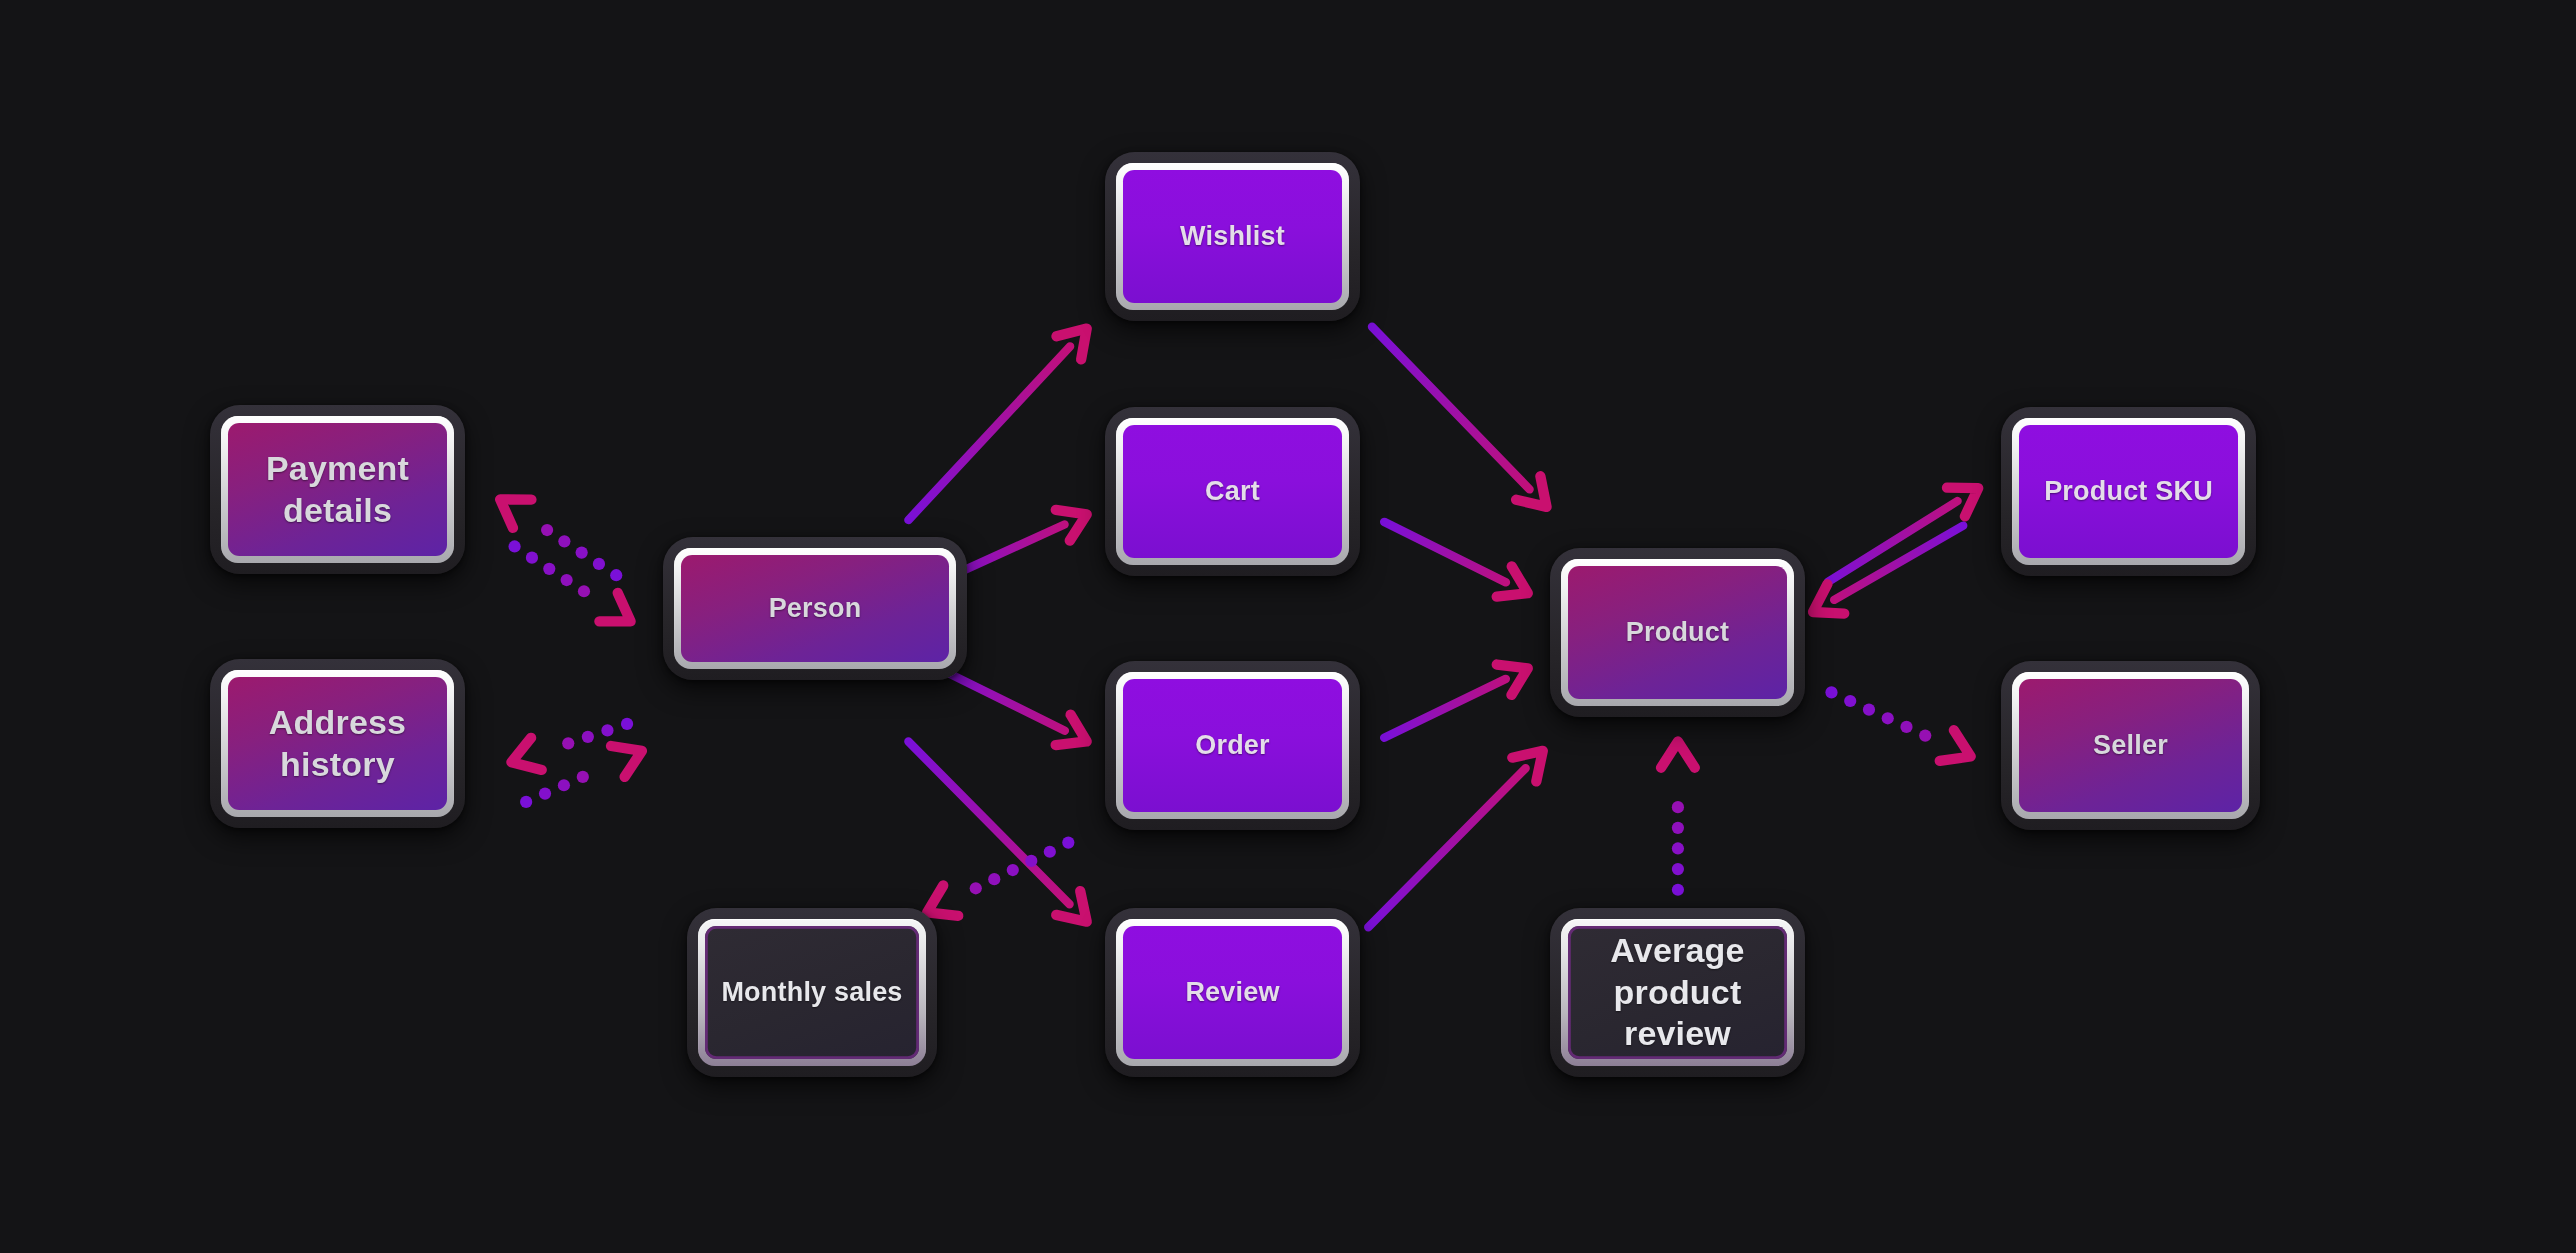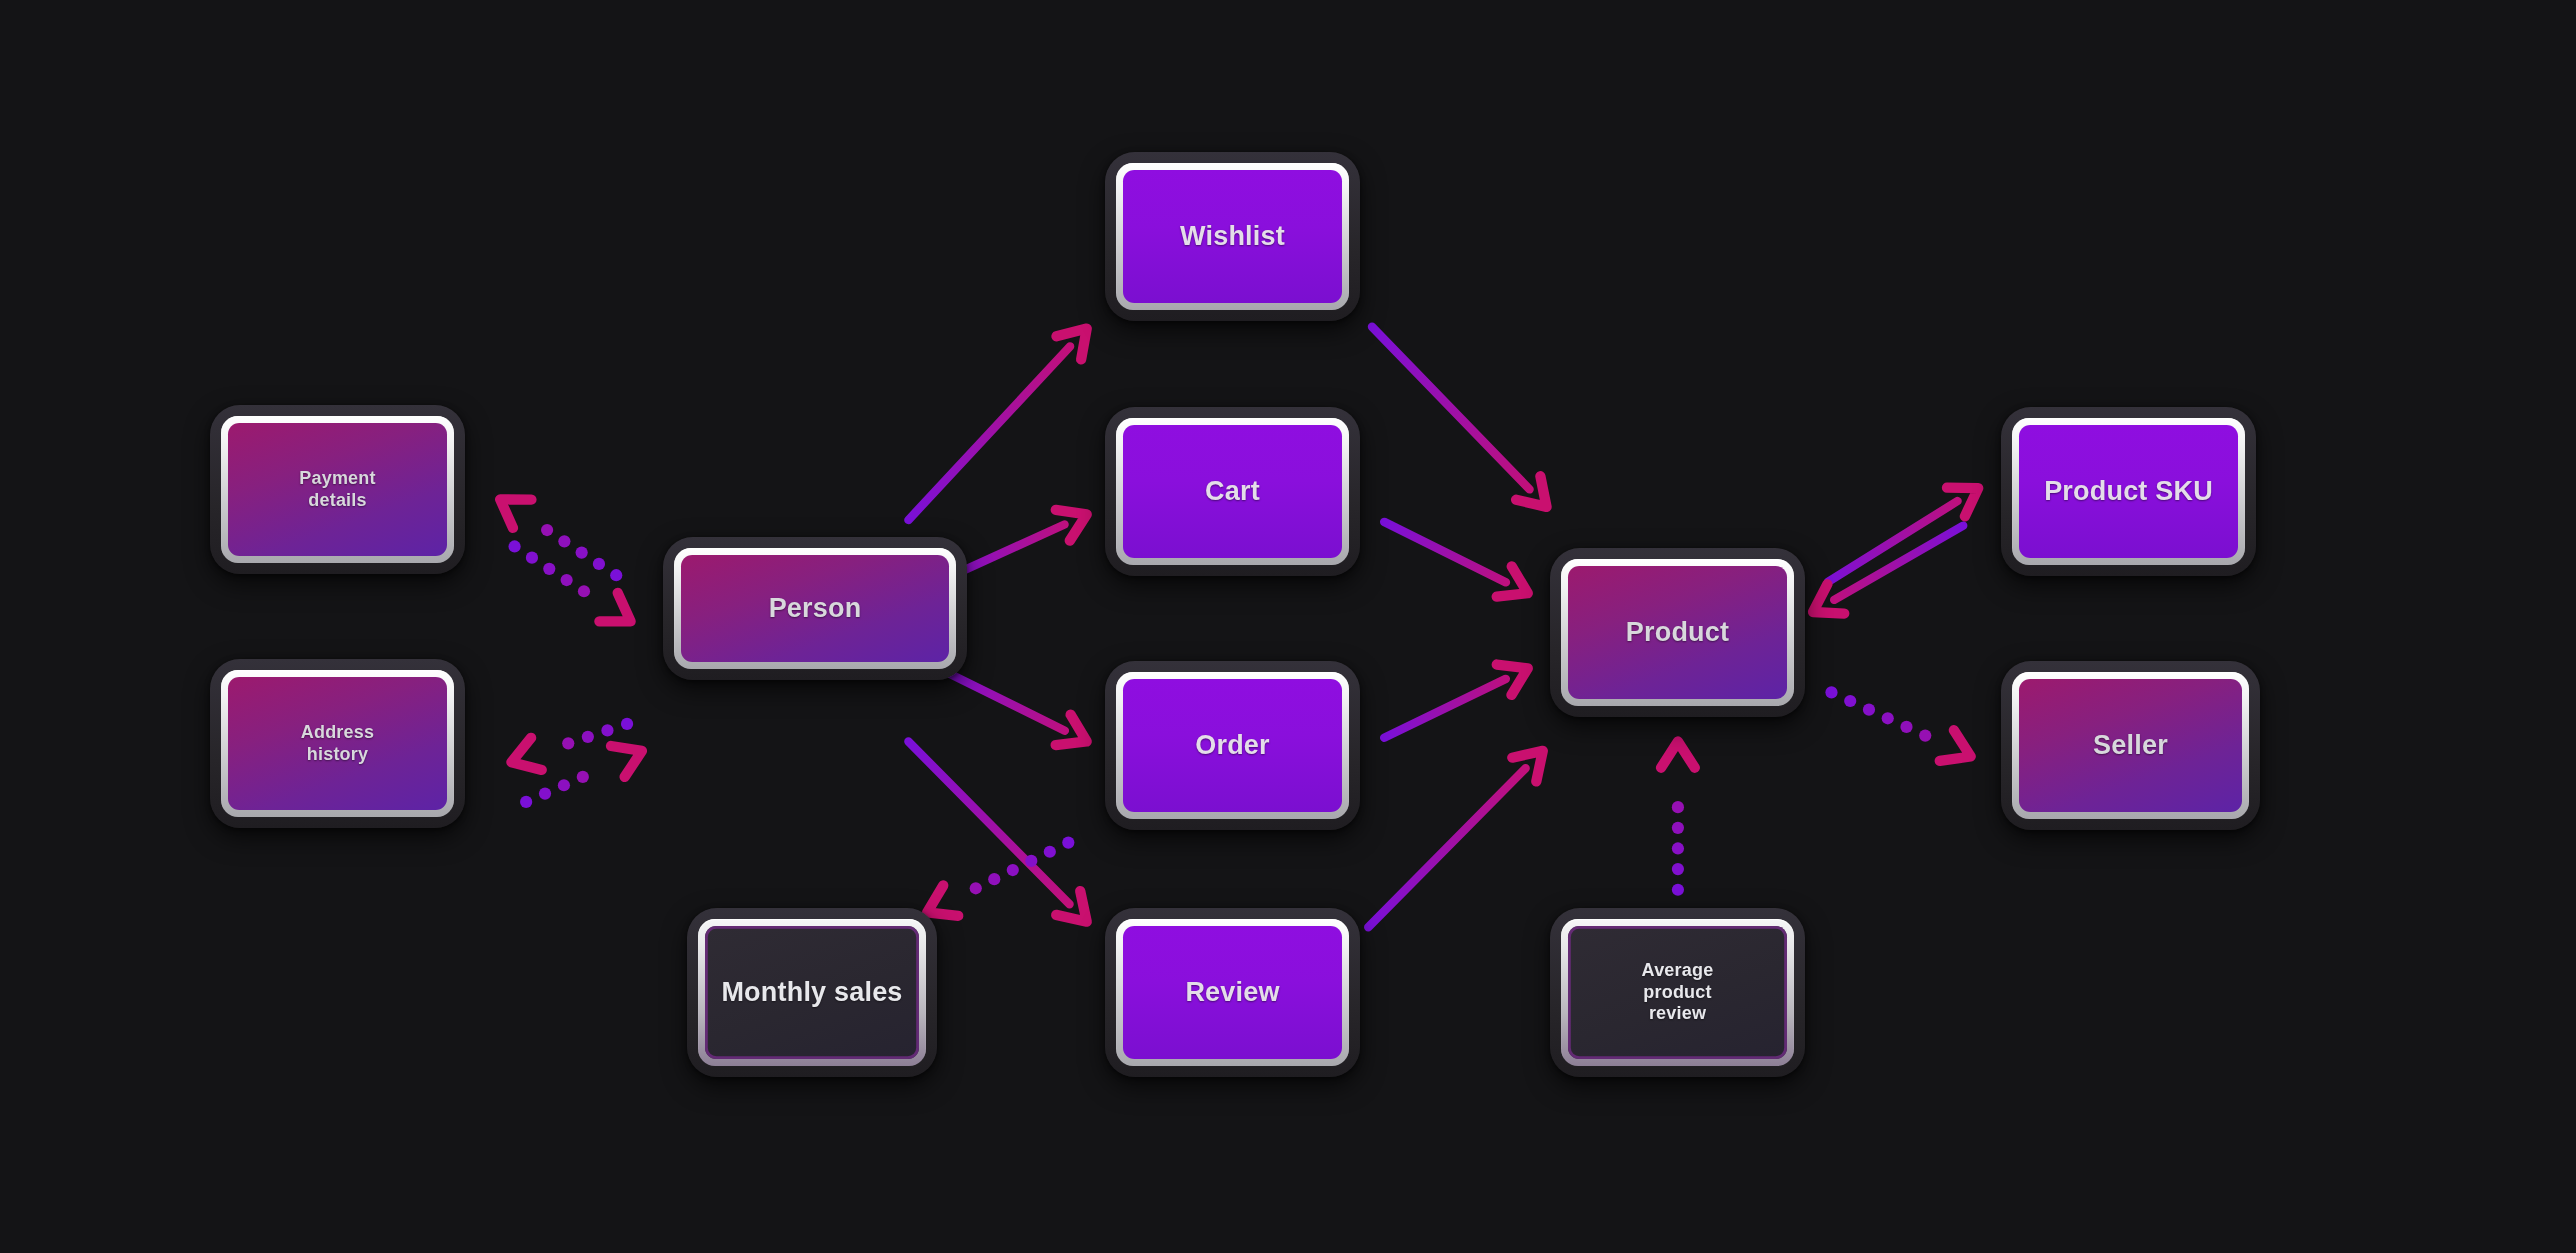--- a/index.html
+++ b/index.html
@@ -83,21 +83,21 @@
     color: #e8e8ec;
     text-align: center;
   }
   .node.ghost .node-ring {
     background: linear-gradient(180deg, #f6f6f7 0%, #e6e6e8 20%, #b9b6bd 64%, #8d7f96 100%);
   }
   .node.ghost .node-face {
     box-shadow: inset 0 0 0 2.8px rgba(109,43,128,0.85);
   }
 
-  .label-sm { font-size: 18px; }
+  .label-sm { font-size: 34px; }
   .label-md { font-size: 27px; }
 </style>
 </head>
 <body>
 
 <div id="canvas">
 
   <svg id="edge-layer" viewBox="0 0 2745 1336">
     <defs>
       <linearGradient id="gradEdge" x1="0%" y1="0%" x2="100%" y2="0%">

